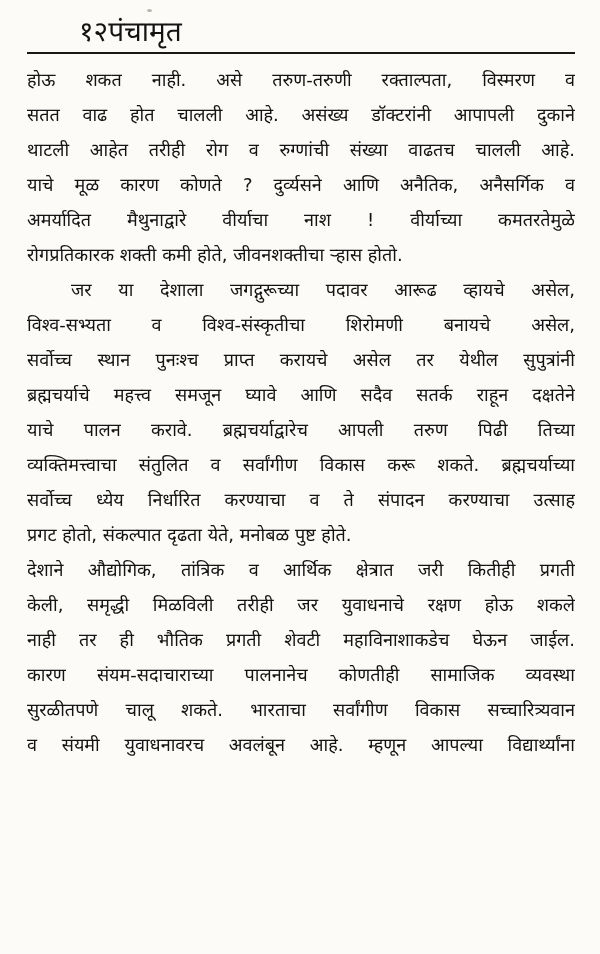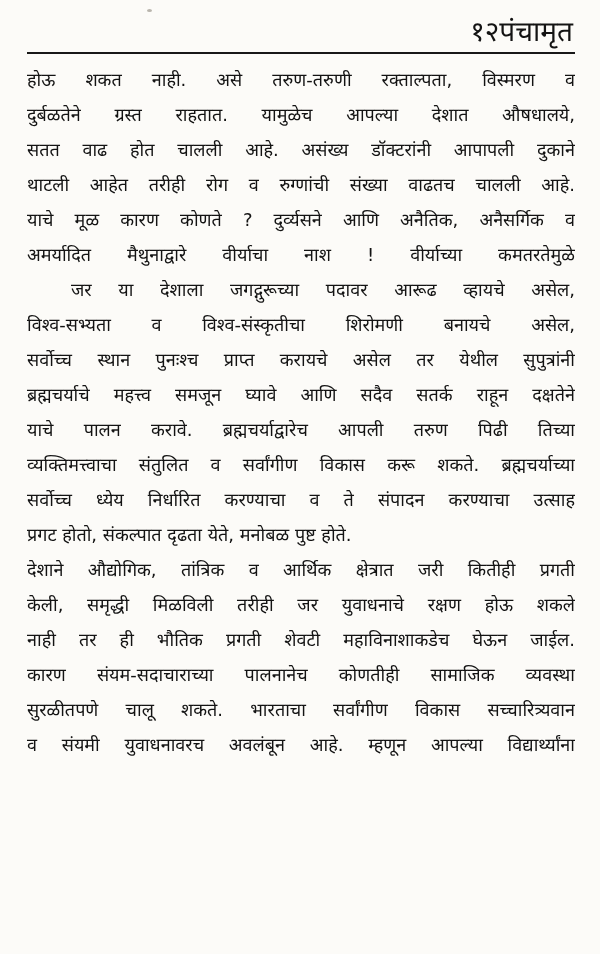--- a/index.html
+++ b/index.html
@@ -14,21 +14,21 @@
     margin: 0 auto;
     background: #fcfbf8;
     color: #131313;
     font-family: "DejaVu Sans", "Liberation Sans", sans-serif;
     box-sizing: border-box;
     padding: 12px 25px 0 27px;
     overflow: hidden;
   }
   .header {
     display: flex;
-    justify-content: flex-end;
+    justify-content: flex-start;
     align-items: flex-end;
     font-size: 28px;
     line-height: 36px;
     height: 38px;
     margin-left: 48px;
   }
   .header .page-num { padding-left: 4px; }
   .header .book-title { padding-right: 2px; }
   .rule {
     border: none;
@@ -72,25 +72,25 @@
   <div class="header">
     <span class="page-num">१२</span>
     <span class="book-title">पंचामृत</span>
   </div>
   <hr class="rule">
 
   <div class="body-text">
 
     <div>
       <div class="line">होऊ शकत नाही. असे तरुण-तरुणी रक्ताल्पता, विस्मरण व</div>
-      <div class="line">दुर्बळतेने ग्रस्त राहतात. यामुळेच आपल्या देशात औषधालये,</div>
       <div class="line">सतत वाढ होत चालली आहे. असंख्य डॉक्टरांनी आपापली दुकाने</div>
       <div class="line">थाटली आहेत तरीही रोग व रुग्णांची संख्या वाढतच चालली आहे.</div>
       <div class="line">याचे मूळ कारण कोणते ? दुर्व्यसने आणि अनैतिक, अनैसर्गिक व</div>
       <div class="line">अमर्यादित मैथुनाद्वारे वीर्याचा नाश ! वीर्याच्या कमतरतेमुळे</div>
+      <div class="line para-end">रोगप्रतिकारक शक्ती कमी होते, जीवनशक्तीचा ऱ्हास होतो.</div>
     </div>
 
     <div>
       <div class="line indent">जर या देशाला जगद्गुरूच्या पदावर आरूढ व्हायचे असेल,</div>
       <div class="line">विश्व-सभ्यता व विश्व-संस्कृतीचा शिरोमणी बनायचे असेल,</div>
       <div class="line">सर्वोच्च स्थान पुनःश्च प्राप्त करायचे असेल तर येथील सुपुत्रांनी</div>
       <div class="line">ब्रह्मचर्याचे महत्त्व समजून घ्यावे आणि सदैव सतर्क राहून दक्षतेने</div>
       <div class="line">याचे पालन करावे. ब्रह्मचर्याद्वारेच आपली तरुण पिढी तिच्या</div>
       <div class="line">व्यक्तिमत्त्वाचा संतुलित व सर्वांगीण विकास करू शकते. ब्रह्मचर्याच्या</div>
       <div class="line">सर्वोच्च ध्येय निर्धारित करण्याचा व ते संपादन करण्याचा उत्साह</div>

